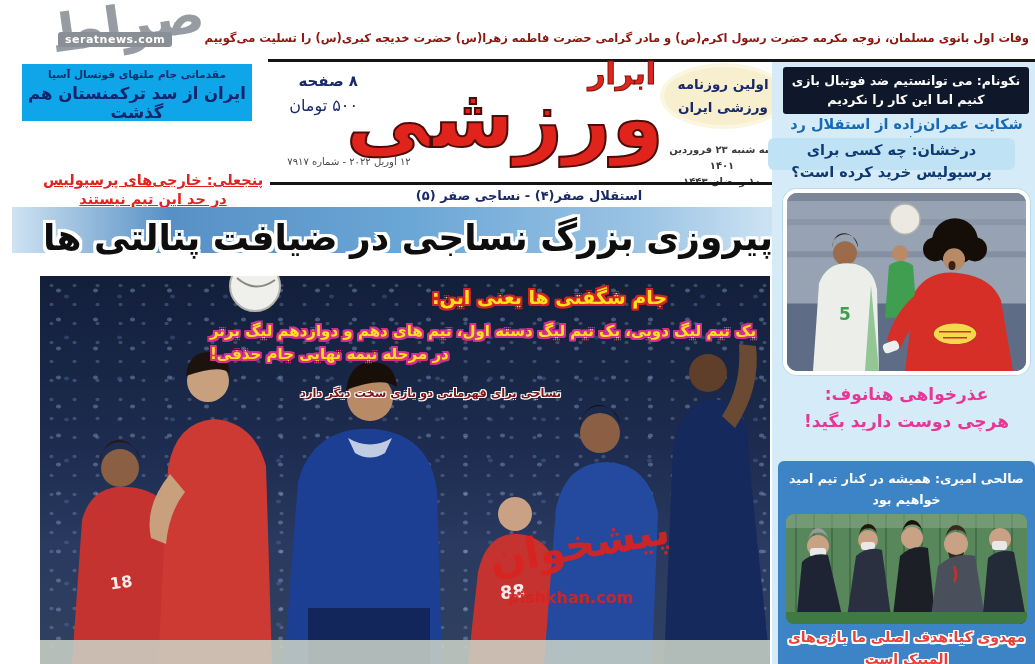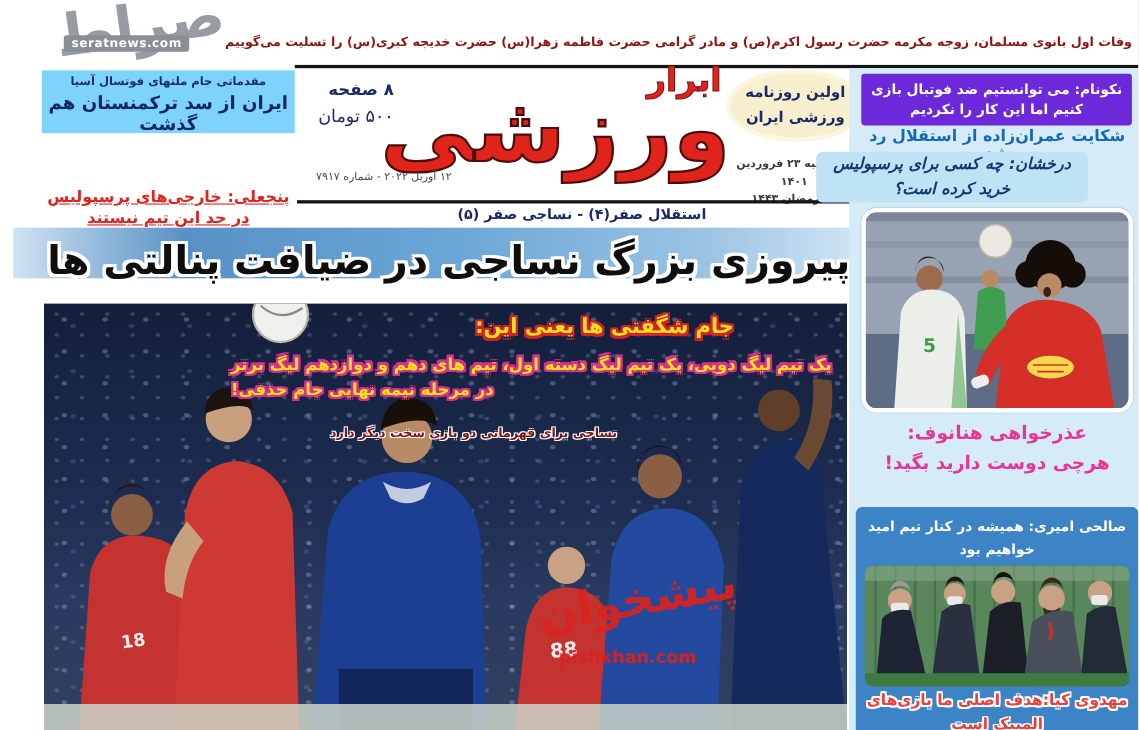--- a/index.html
+++ b/index.html
@@ -27,22 +27,22 @@
   .condolence {
     right: 6px; top: 31px; width: 695px;
     font-size: 11.5px; font-weight: bold; color: #8c150f;
     text-align: right; white-space: nowrap;
   }
   .rule-a { left: 268px; top: 59px; width: 767px; height: 3px; background: #151515; }
   .rule-b { left: 270px; top: 182px; width: 518px; height: 3px; background: #151515; }
 
   
   .box-futsal {
-    left: 38px; top: 64px; width: 230px; height: 57px;
-    background: #7dd3fc; text-align: center; padding-top: 4px;
+    left: 22px; top: 64px; width: 230px; height: 57px;
+    background: #0ea5e9; text-align: center; padding-top: 4px;
   }
   .box-futsal .kicker { font-size: 10.5px; font-weight: bold; color: #1c2d6e; }
   .box-futsal .head  { font-size: 16.5px; font-weight: bold; color: #15246b; margin-top: 4px; }
   .box-shamsaei {
     left: 38px; top: 123px; width: 230px; height: 45px;
     background: #2cb1dd; text-align: center; padding-top: 3px;
   }
   .box-shamsaei .kicker { font-size: 10px; font-weight: bold; color: #ffe81a; }
   .box-shamsaei .head { font-size: 11px; font-weight: bold; color: #ffffff; margin-top: 2px; padding: 0 4px; }
   .panjali {
@@ -144,33 +144,33 @@
     left: 468px; top: 312px; font-size: 16px; font-weight: bold; color: rgba(217,35,32,.92);
   }
   .jersey { position:absolute; color:#fff; font-weight:bold; opacity:.9; }
   .jersey-18 { left: 70px; top: 297px; font-size: 16px; transform: rotate(-8deg); }
   .jersey-88 { left: 460px; top: 305px; font-size: 18px; transform: rotate(-6deg); }
 
   
   .right-panel { left: 772px; top: 62px; width: 263px; height: 602px; background: #d5ebf7; }
   .nekounam {
     left: 783px; top: 67px; width: 246px; height: 47px;
-    background: #6d28d9; border-radius: 3px;
+    background: #0f172a; border-radius: 3px;
     color: #fff; font-size: 12.5px; font-weight: bold;
     text-align: center; line-height: 1.55; padding: 4px 4px;
   }
   .emranzadeh {
     left: 783px; top: 116px; width: 247px; text-align: center;
     font-size: 14.5px; font-weight: bold; color: #1669b2;
   }
   .derakhshan {
-    left: 742px; top: 138px; width: 247px; height: 46px;
+    left: 768px; top: 138px; width: 247px; height: 32px;
     background: #bfe3f5; border-radius: 6px;
     color: #0f3a75; font-size: 14.5px; font-weight: bold;
-    text-align: center; line-height: 1.5; padding-top: 2px; font-style: italic;
+    text-align: center; line-height: 1.5; padding-top: 2px;
   }
   .photo1 {
     left: 783px; top: 189px; width: 247px; height: 186px;
     border: 4px solid #ffffff; border-radius: 14px; overflow: hidden;
     background: linear-gradient(180deg,#9aa5b5 0%, #8794a8 55%, #5e6c85 100%);
     box-shadow: 0 0 0 1px #bcd9ea;
   }
   .hanonov {
     left: 783px; top: 381px; width: 247px; text-align: center;
     font-size: 17px; font-weight: bold; color: #e73695; line-height: 1.6;

